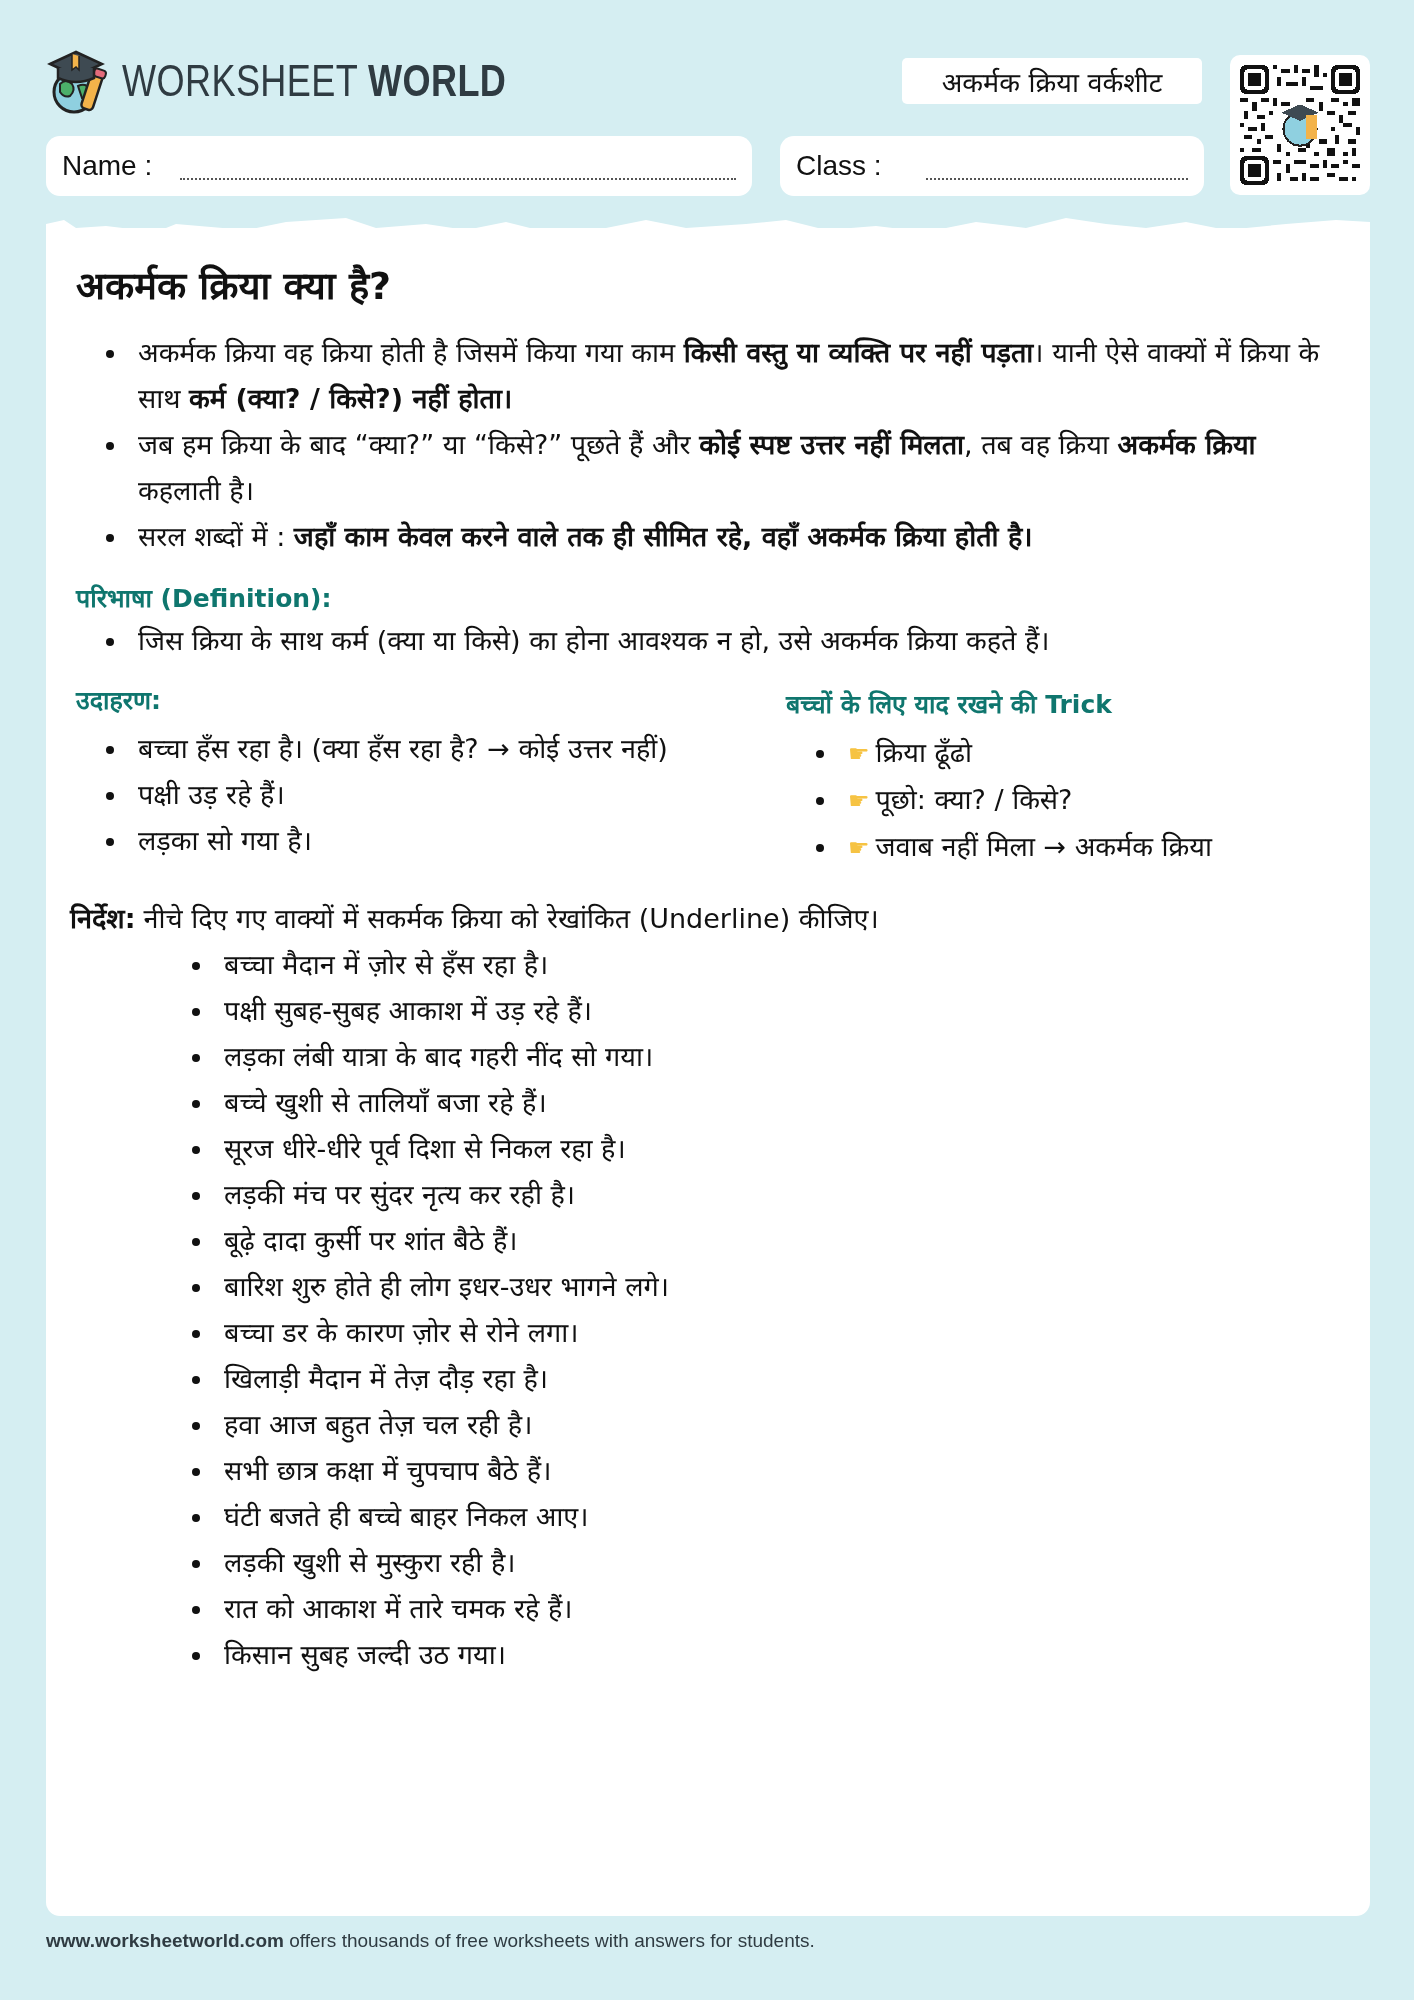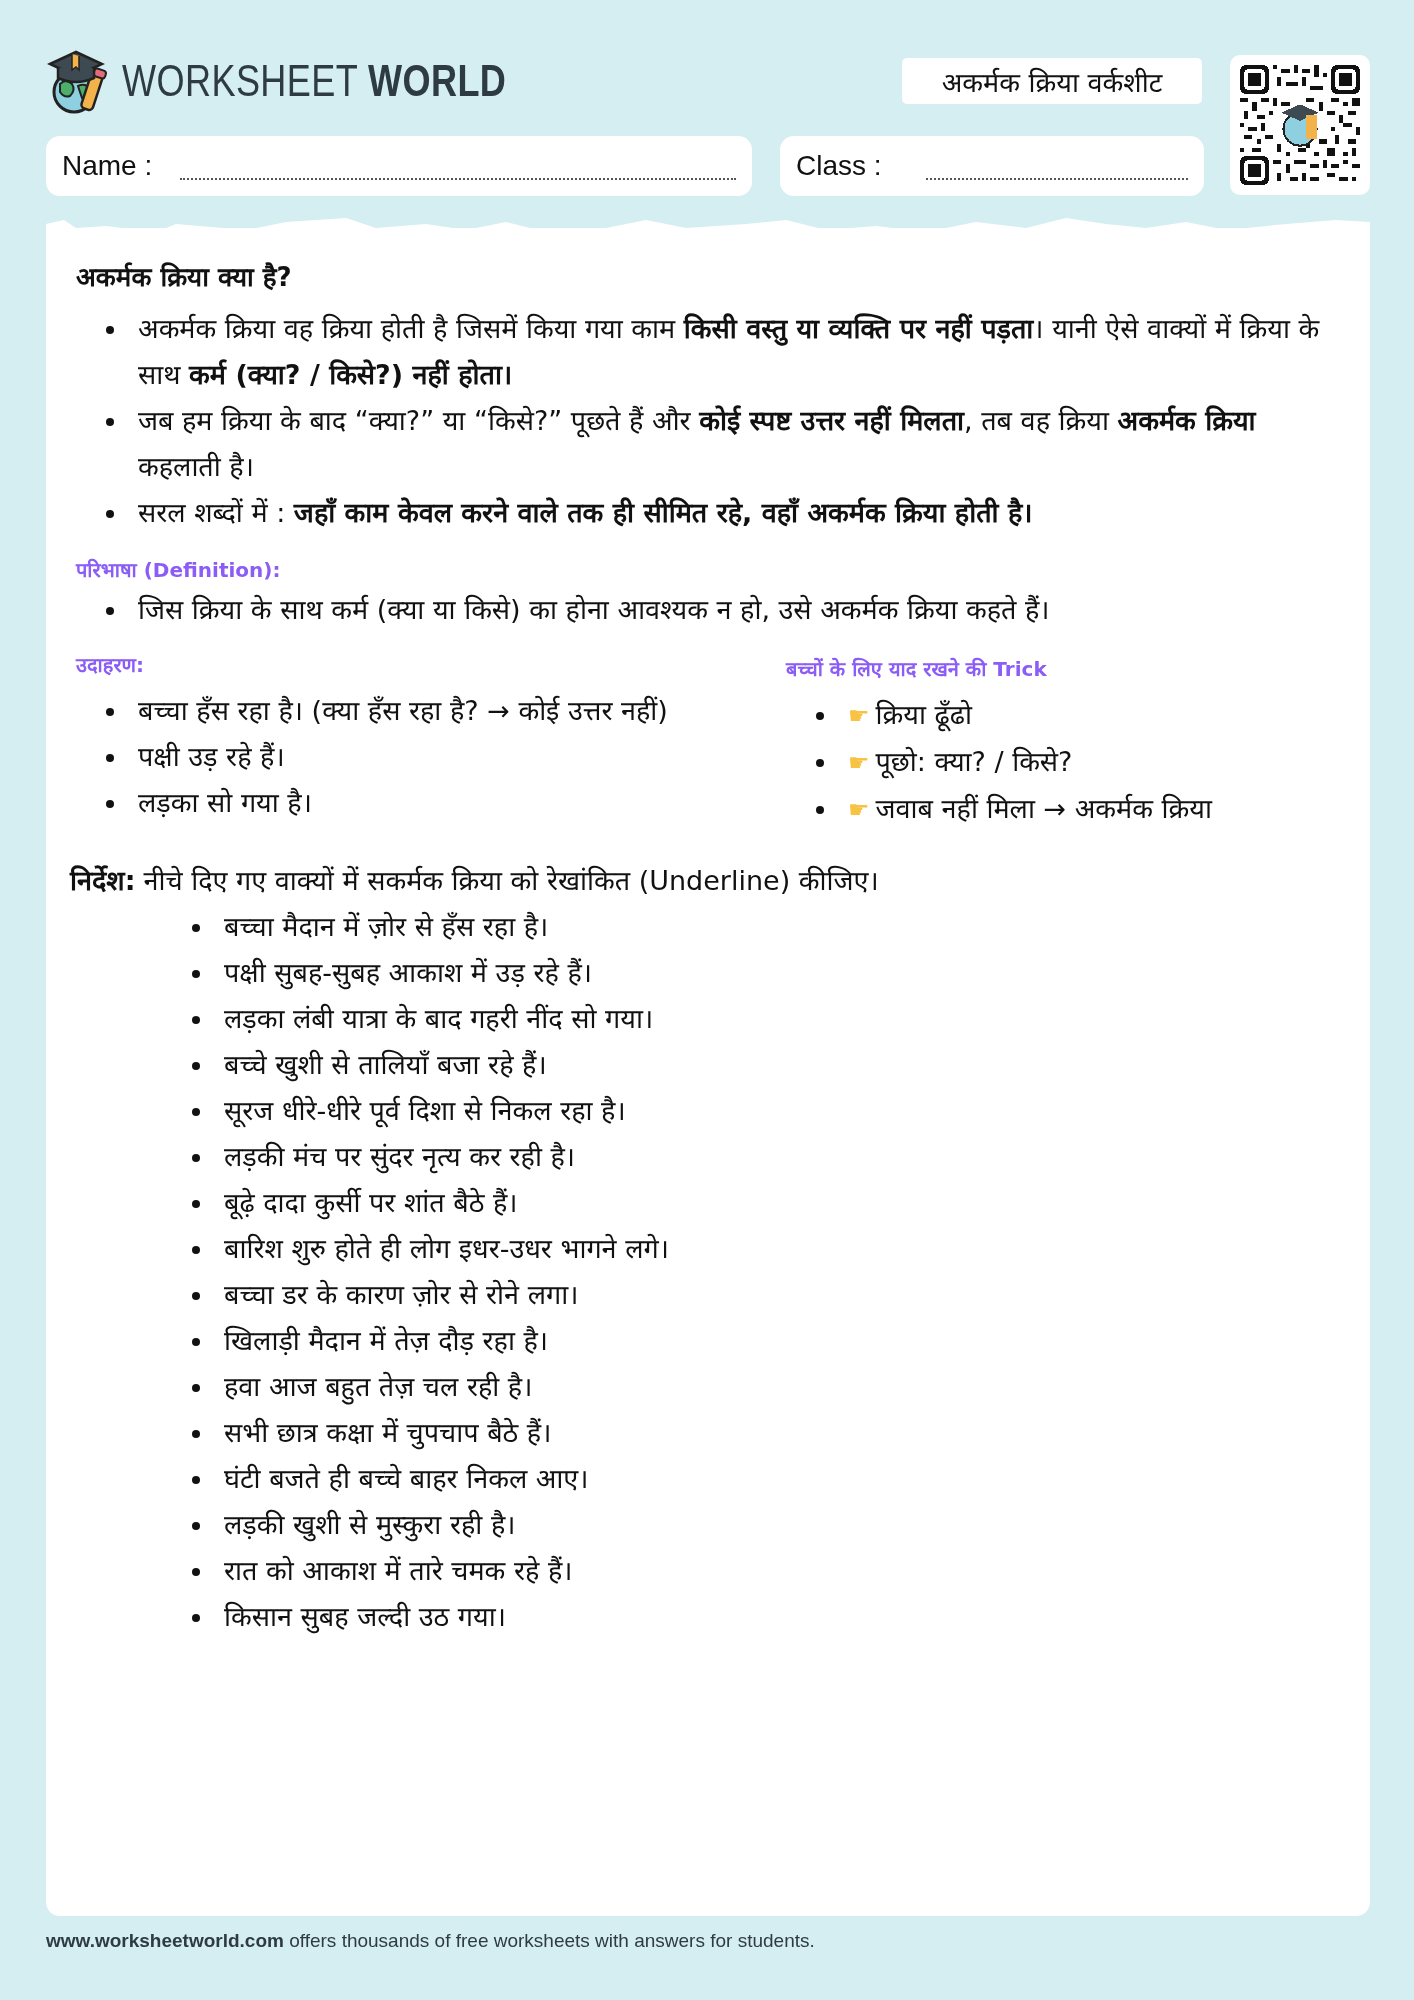--- a/index.html
+++ b/index.html
@@ -65,37 +65,37 @@
       position: absolute; left: 46px; top: 228px;
       width: 1324px; height: 1688px;
       background: #fff; border-radius: 0 0 14px 14px;
     }
     .torn {
       position: absolute; left: 46px; top: 210px; width: 1324px; height: 30px;
     }
     .content { position: absolute; left: 30px; top: 30px; right: 30px; }
 
     h1.main-title {
-      font-size: 26px; font-weight: 700; color: #111; margin-bottom: 12px;
+      font-size: 38px; font-weight: 700; color: #111; margin-bottom: 20px;
       margin-left: 0;
     }
     ul.bul { list-style: none; }
     ul.bul li {
       position: relative; padding-left: 62px;
       font-size: 27px; line-height: 46px; color: #111;
     }
     ul.bul li::before {
       content: ""; position: absolute; left: 30px; top: 20px;
       width: 8px; height: 8px; border-radius: 50%; background: #111;
     }
     .intro li { line-height: 46px; }
     b { font-weight: 700; }
 
     .sec-head {
-      font-size: 20px; font-weight: 700; color: #8b5cf6;
+      font-size: 25px; font-weight: 700; color: #0f766e;
       margin-top: 20px; margin-bottom: 4px;
     }
     .def li { padding-left: 54px; font-size: 25px; line-height: 44px; }
     .def li::before { left: 22px; top: 19px; }
 
     .two-col { display: flex; margin-top: 18px; }
     .col-left { width: 710px; }
     .col-right { flex: 1; }
     .two-col .sec-head { margin-top: 0; margin-bottom: 10px; }
     .two-col li { font-size: 26px; line-height: 42px; padding-left: 54px; }

